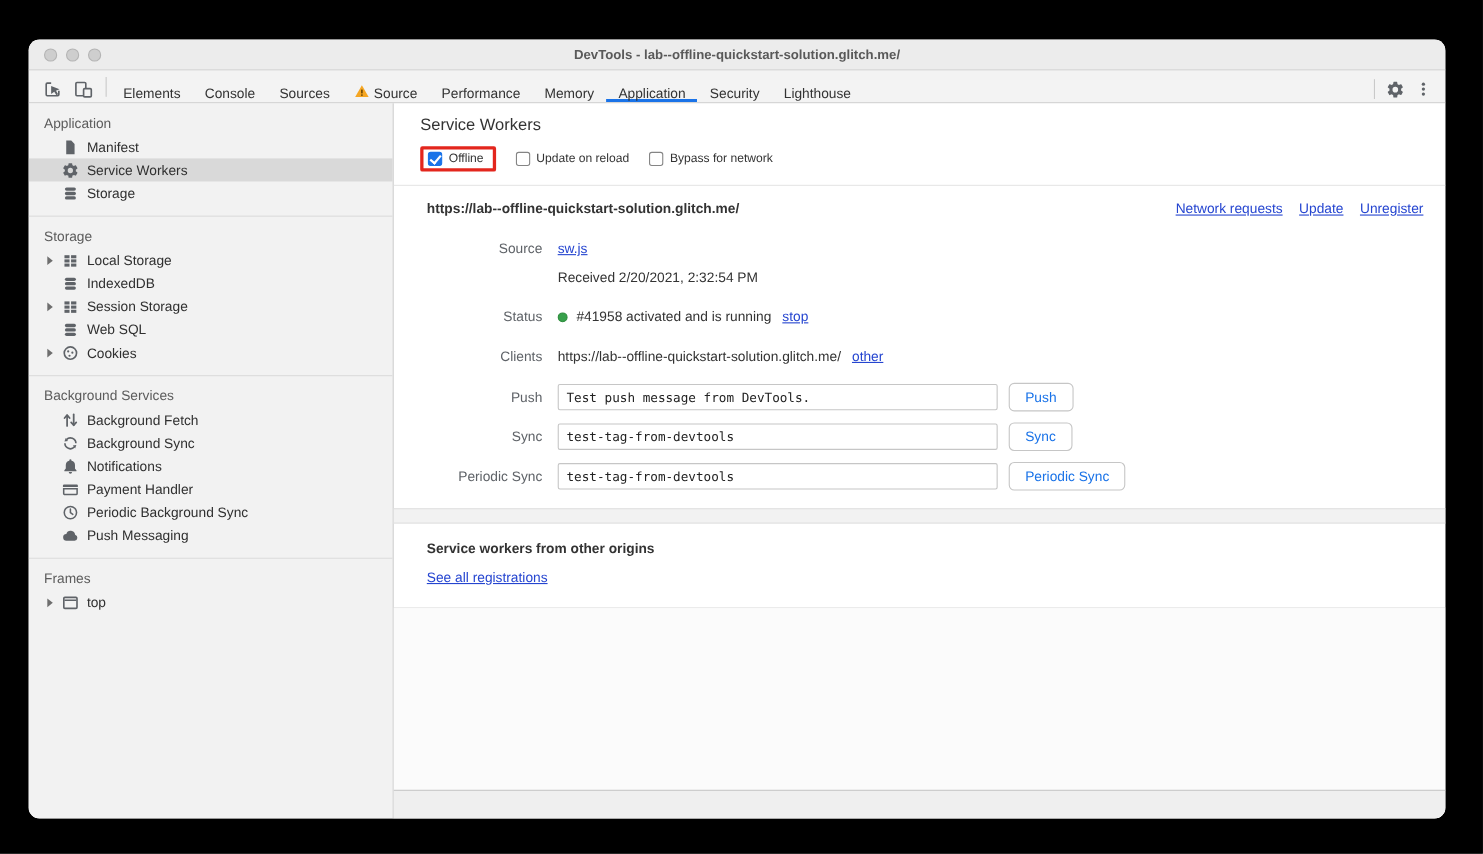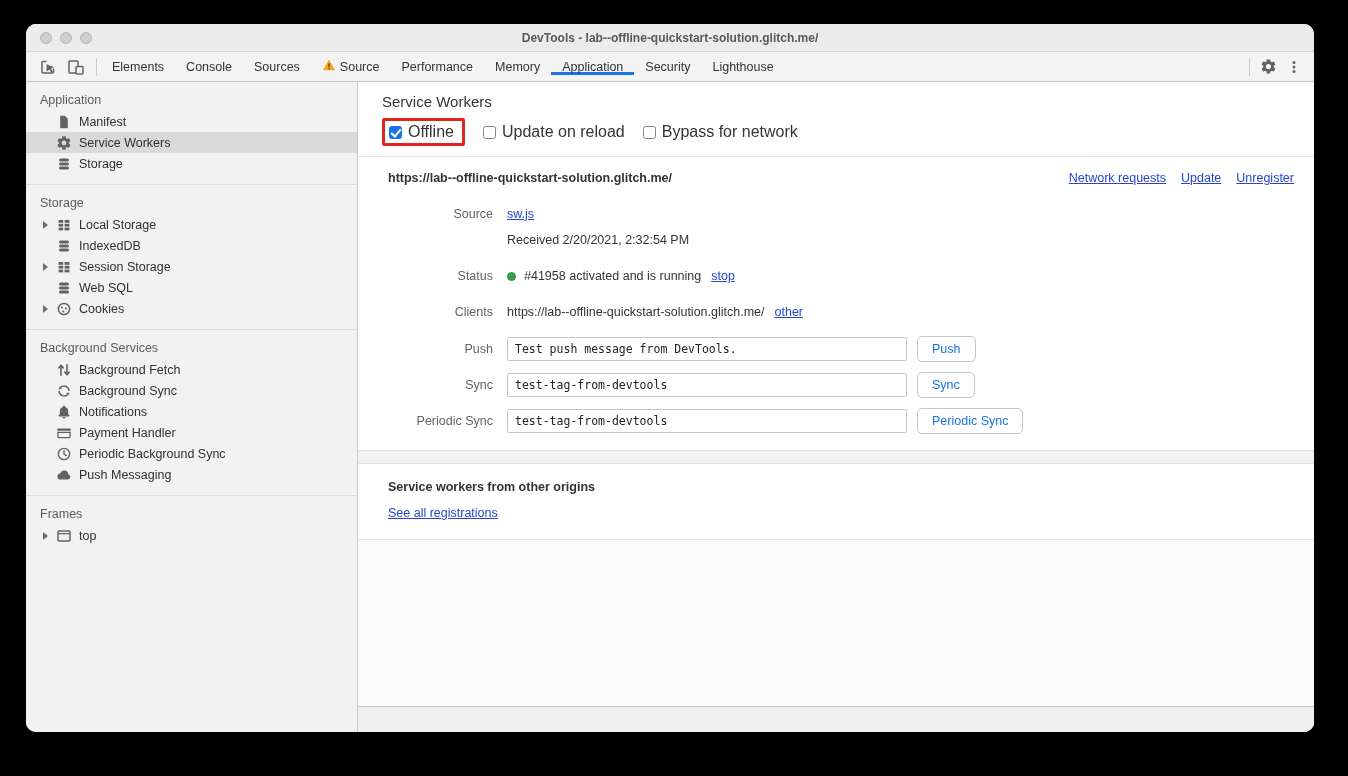--- a/index.html
+++ b/index.html
@@ -1,31 +1,31 @@
 <!DOCTYPE html>
 <html><head>
 <meta charset="utf-8">
 <style>
   * { margin:0; padding:0; box-sizing:border-box; }
   html,body { width:1348px; height:776px; background:#000; font-family:"Liberation Sans", sans-serif; overflow:hidden; }
 
-  .window{ position:absolute; left:26px; top:24px; width:1288px; height:708px;
+  .window{ position:absolute; left:26px; top:36px; width:1288px; height:708px;
     background:#fff; border-radius:10px; overflow:hidden; display:flex; flex-direction:column;
     box-shadow:0 0 0 1px rgba(0,0,0,.4); }
 
   
   .titlebar{ height:28px; background:#ececec; border-bottom:1px solid #d5d5d5;
     display:flex; align-items:center; position:relative; flex:0 0 auto; }
   .lights{ position:absolute; left:14px; top:0; height:100%; display:flex; align-items:center; gap:8px; }
   .light{ width:12px; height:12px; border-radius:50%; background:#cecece; border:1px solid #b4b4b4; }
   .win-title{ width:100%; text-align:center; font-size:12px; font-weight:700; color:#595959; }
 
   
   .toolbar{ height:30px; background:#f3f3f3; border-bottom:1px solid #c9c9c9;
-    display:flex; align-items:center; flex:0 0 auto; }
+    display:flex; align-items:flex-end; flex:0 0 auto; }
   .tb-icons{ display:flex; align-items:center; padding:0 4px 0 10px; gap:4px; }
   .tb-btn{ width:24px; height:24px; display:flex; align-items:center; justify-content:center; }
   .vdiv{ width:1px; height:18px; background:#c9c9c9; align-self:center; margin:0 4px; }
   .tabs{ display:flex; align-items:stretch; }
   .tab{ display:flex; align-items:center; gap:4px; padding:0 11px; font-size:12.5px; color:#333; position:relative; }
   .tab.selected{ box-shadow:inset 0 -3px 0 #1a73e8; }
   .tb-right{ margin-left:auto; display:flex; align-items:center; padding-right:8px; gap:2px; }
 
   
   .body{ flex:1; display:flex; min-height:0; }
@@ -41,21 +41,21 @@
   .exp{ width:13px; flex:0 0 13px; display:flex; align-items:center; }
   .exp.tri::before{ content:""; border-left:5px solid #6e6e6e; border-top:4px solid transparent; border-bottom:4px solid transparent; }
   .ic{ width:16px; height:16px; flex:0 0 16px; display:flex; align-items:center; justify-content:center; margin-right:7px; }
   .ic svg{ display:block; }
 
   
   .main{ flex:1; background:#fff; display:flex; flex-direction:column; min-width:0; }
   .pane-head{ padding:11px 20px 0 24px; }
   .pane-title{ font-size:15px; color:#333; }
   .cb-row{ display:flex; align-items:center; gap:18px; margin-top:7px; padding-left:0; height:30px; }
-  .cb{ display:flex; align-items:center; gap:6px; font-size:16px; color:#333; }
+  .cb{ display:flex; align-items:center; gap:6px; font-size:11px; color:#333; }
   .box{ width:13px; height:13px; border:1px solid #858585; border-radius:2.5px; background:#fff; position:relative; }
   .box.checked{ background:#1a73e8; border-color:#1a73e8; }
   .box.checked::after{ content:""; position:absolute; left:3px; top:0.5px; width:4px; height:8px;
     border:solid #fff; border-width:0 2px 2px 0; transform:rotate(40deg); }
   .hl-red{ border:3px solid #e3261d; border-radius:2px; padding:2px 8px 2px 4px; display:flex; align-items:center; }
   .hdiv{ border-top:1px solid #e6e6e6; margin-top:9px; }
 
   .worker{ padding:14px 20px 16px 30px; }
   .w-headrow{ display:flex; align-items:baseline; }
   .origin{ font-size:12.5px; font-weight:700; color:#333; }

